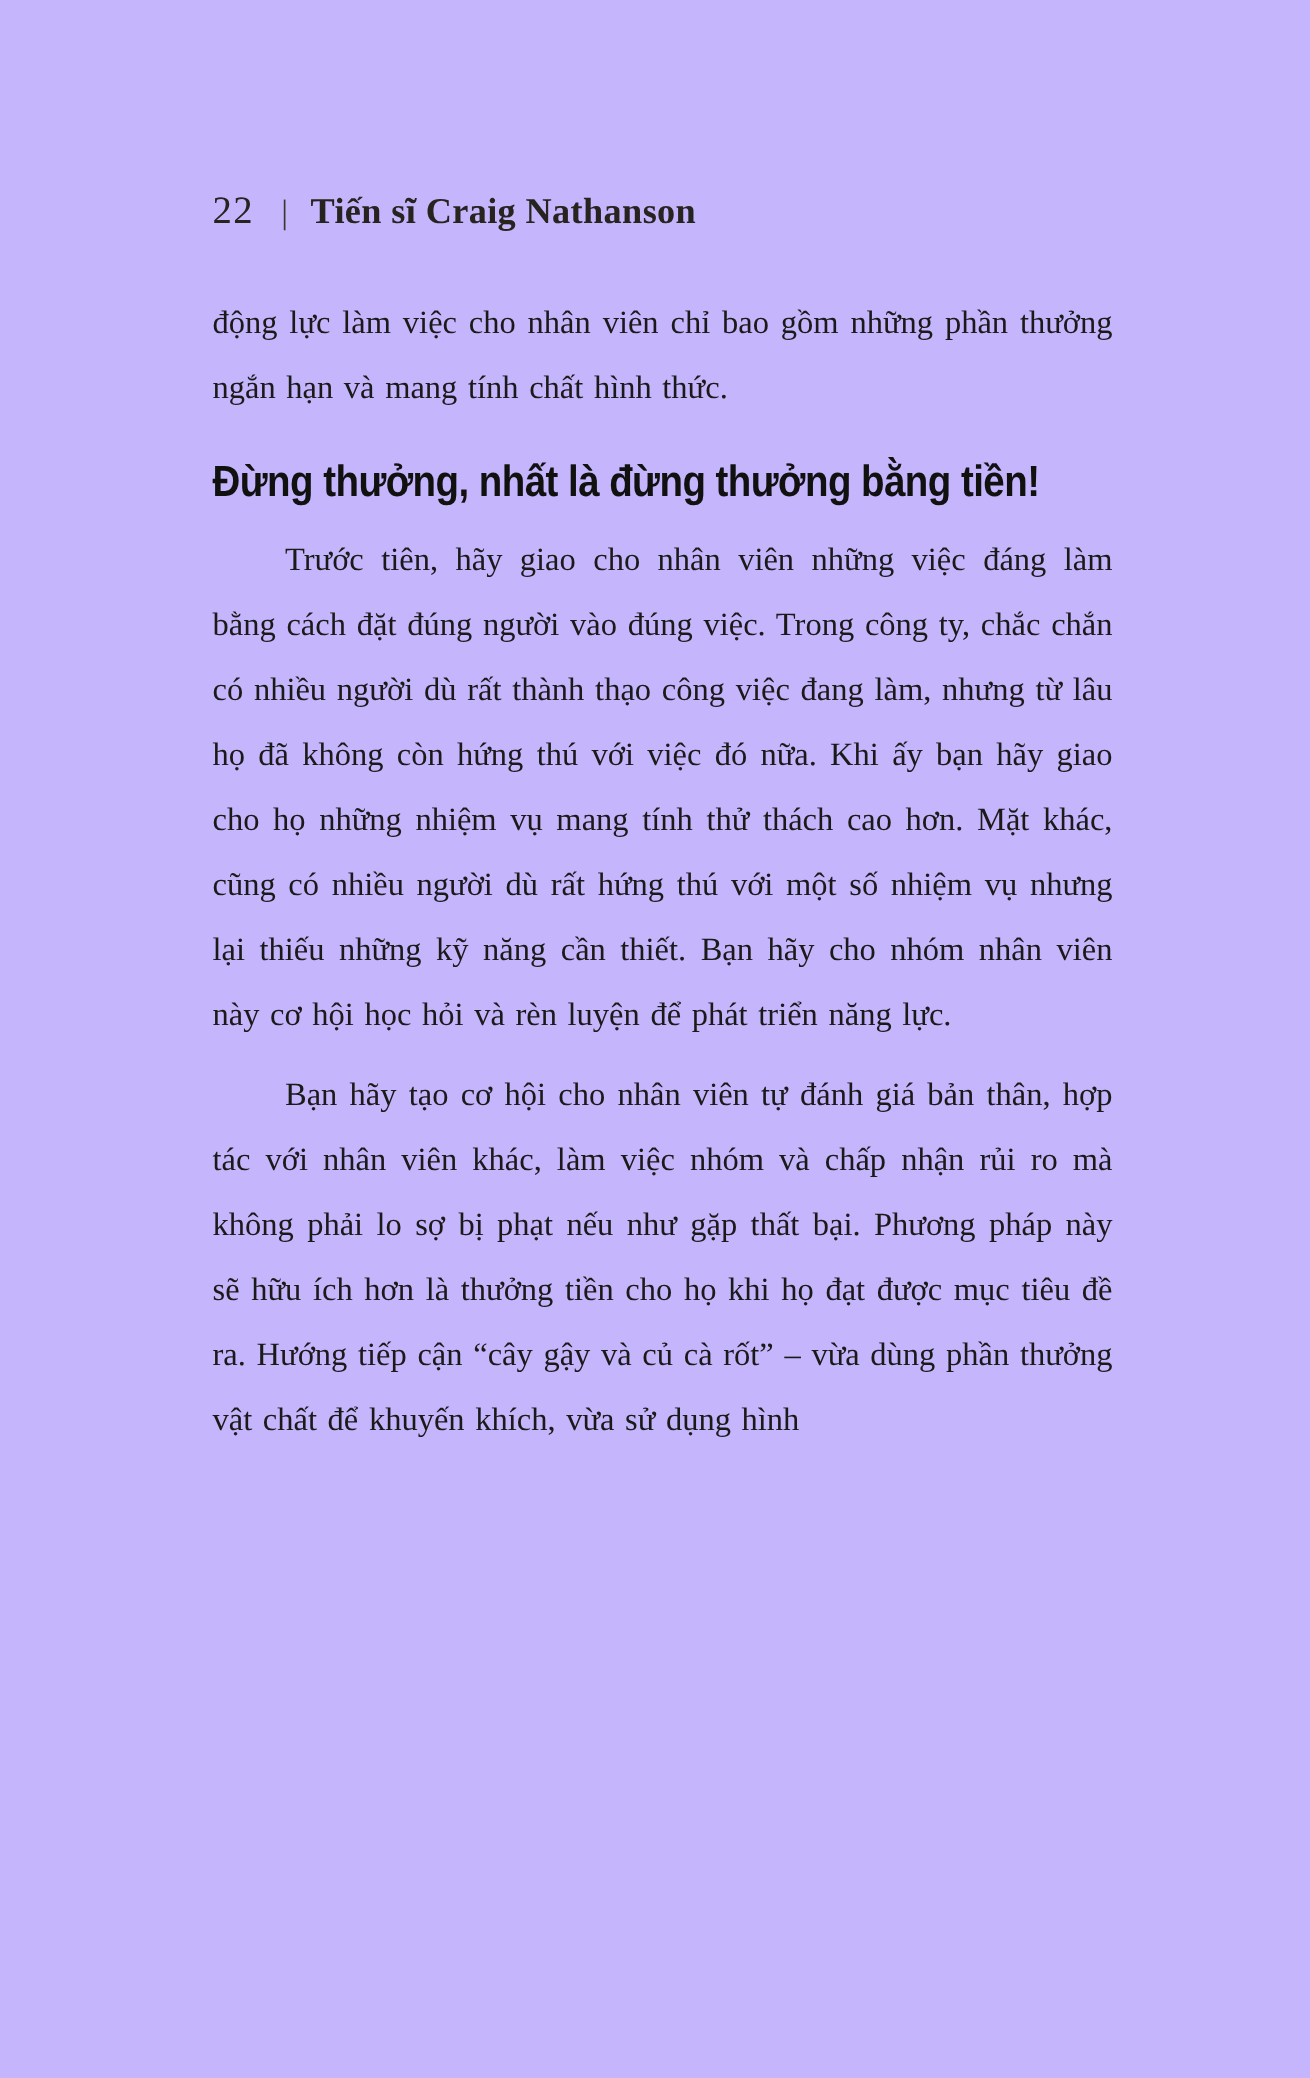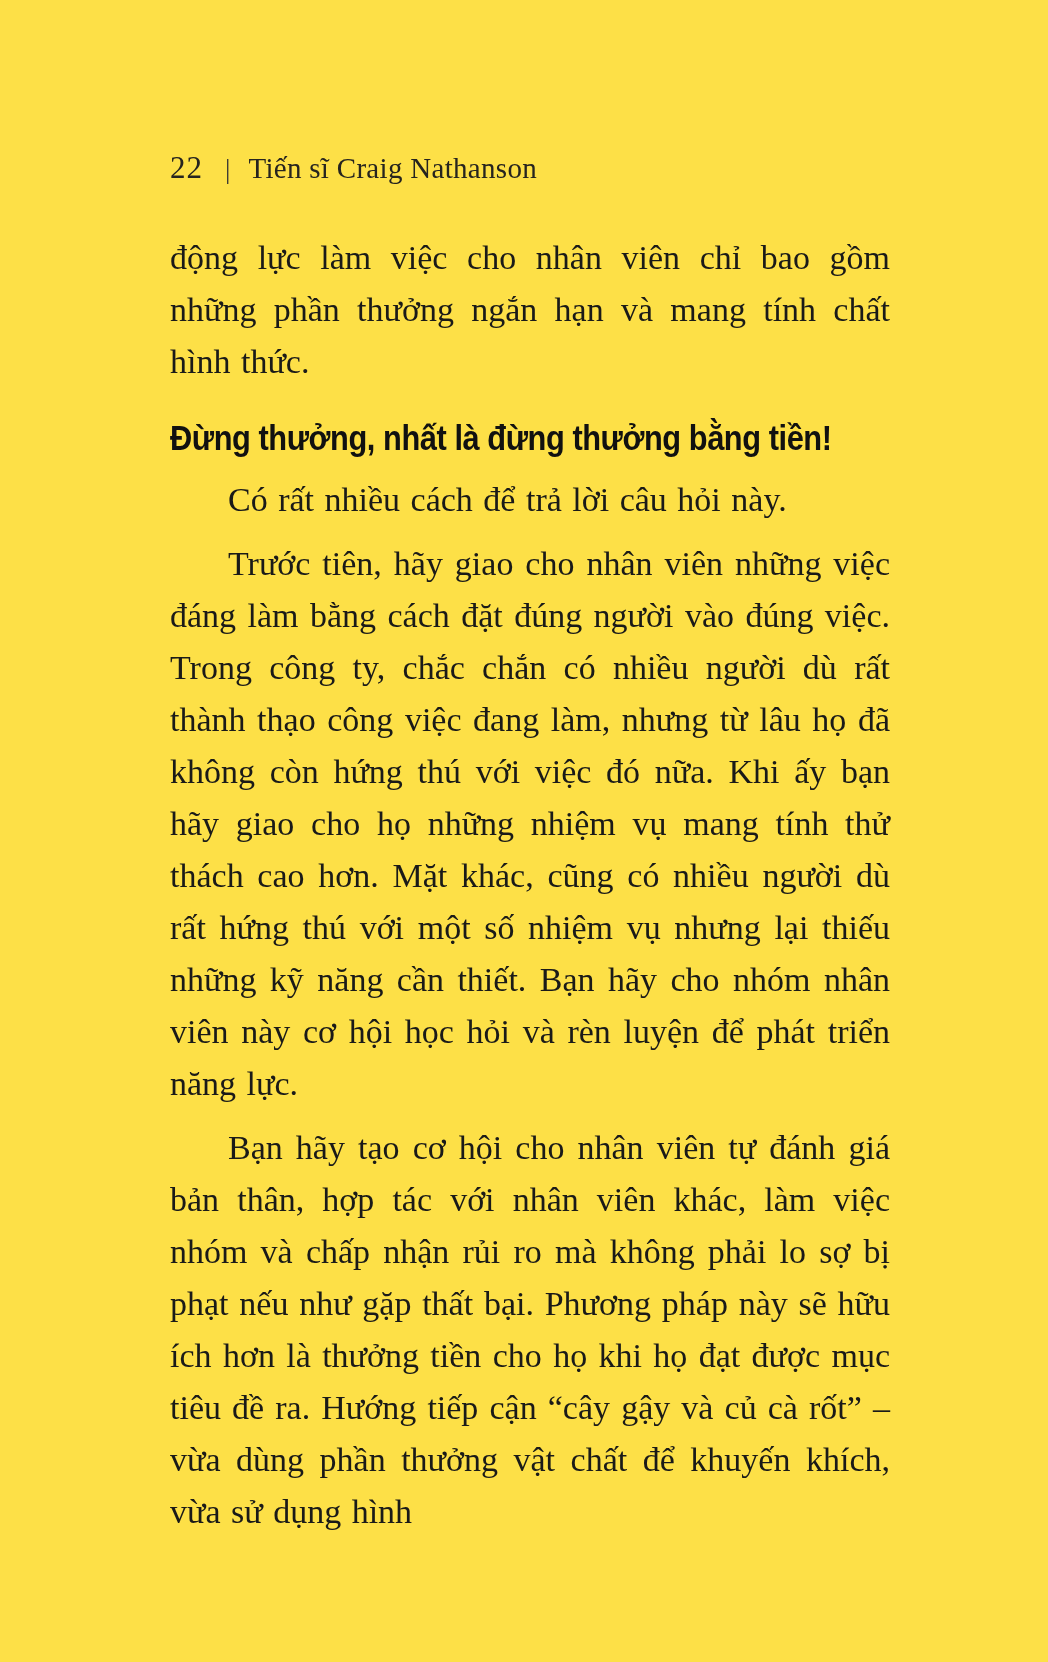--- a/index.html
+++ b/index.html
@@ -5,21 +5,21 @@
   html, body {
     margin: 0;
     padding: 0;
     background: #ffffff;
   }
   .page {
     position: relative;
     width: 1048px;
     height: 1662px;
     box-sizing: border-box;
-    background: #fde047;
+    background: #c4b5fd;
     padding: 150px 158px 0 170px;
     font-family: "Liberation Serif", serif;
     color: #1d1d1b;
     overflow: hidden;
   }
   .page-header {
     display: flex;
     align-items: baseline;
     font-size: 29px;
     color: #26241f;
@@ -30,23 +30,24 @@
     letter-spacing: 1px;
   }
   .header-divider {
     margin: 0 18px 0 22px;
     font-size: 27px;
     color: #3a3833;
   }
   .running-title {
     font-size: 29px;
     letter-spacing: 0.3px;
+    font-weight: bold;
   }
   .page-body p {
-    font-size: 34px;
+    font-size: 26px;
     line-height: 52px;
     text-align: justify;
     text-indent: 58px;
     margin: 0 0 12px 0;
     word-spacing: 2px;
     color: #1a1a18;
   }
   .page-body p.continuation {
     text-indent: 0;
   }
@@ -73,21 +74,20 @@
     <span class="running-title">Tiến sĩ Craig Nathanson</span>
   </header>
 
   <main class="page-body">
 
     <p class="continuation">động lực làm việc cho nhân viên chỉ bao gồm những phần thưởng ngắn hạn và mang tính chất hình thức.</p>
 
     <h2 class="section-heading">Đừng thưởng, nhất là đừng thưởng bằng tiền!</h2>
 
 
-    <p>Có rất nhiều cách để trả lời câu hỏi này.</p>
 
     <p>Trước tiên, hãy giao cho nhân viên những việc đáng làm bằng cách đặt đúng người vào đúng việc. Trong công ty, chắc chắn có nhiều người dù rất thành thạo công việc đang làm, nhưng từ lâu họ đã không còn hứng thú với việc đó nữa. Khi ấy bạn hãy giao cho họ những nhiệm vụ mang tính thử thách cao hơn. Mặt khác, cũng có nhiều người dù rất hứng thú với một số nhiệm vụ nhưng lại thiếu những kỹ năng cần thiết. Bạn hãy cho nhóm nhân viên này cơ hội học hỏi và rèn luyện để phát triển năng lực.</p>
 
     <p>Bạn hãy tạo cơ hội cho nhân viên tự đánh giá bản thân, hợp tác với nhân viên khác, làm việc nhóm và chấp nhận rủi ro mà không phải lo sợ bị phạt nếu như gặp thất bại. Phương pháp này sẽ hữu ích hơn là thưởng tiền cho họ khi họ đạt được mục tiêu đề ra. Hướng tiếp cận “cây gậy và củ cà rốt” – vừa dùng phần thưởng vật chất để khuyến khích, vừa sử dụng hình</p>
 
   </main>
 
 </div>
 
 </body></html>

